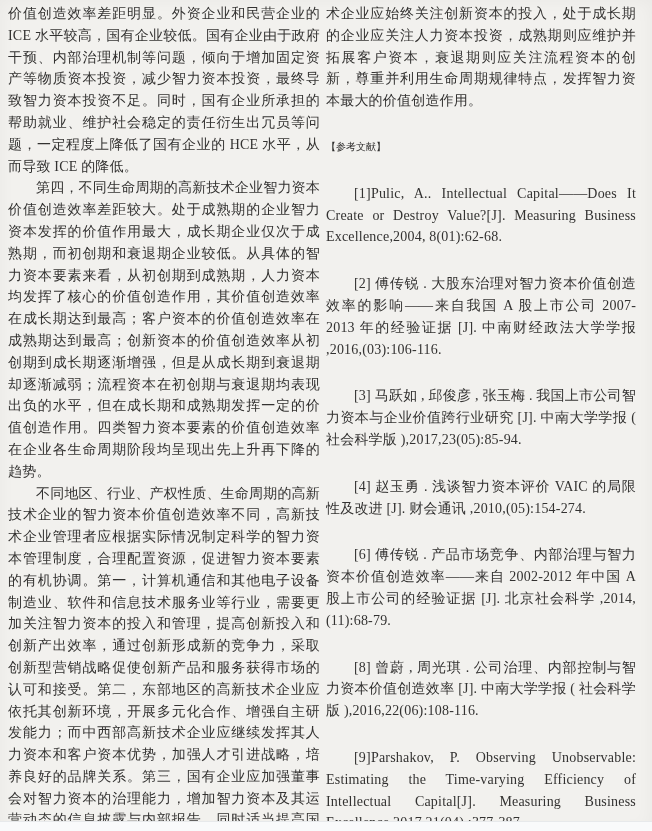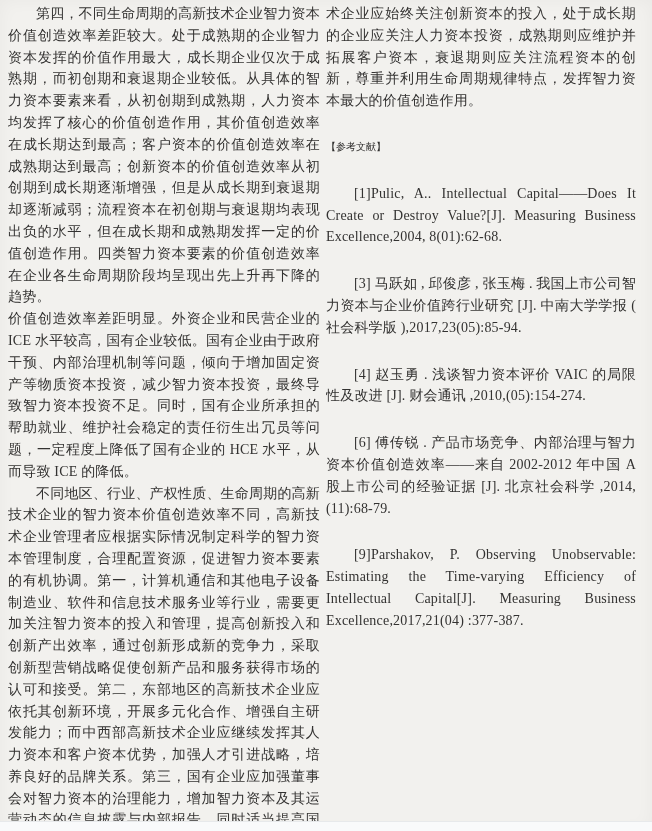--- a/index.html
+++ b/index.html
@@ -41,32 +41,34 @@
     border-top:1px solid #e7e9eb;
     z-index:5;
   }
 </style>
 </head>
 <body>
 
 <div class="page">
 
   <div class="col col-left">
+      <p class="para">价值创造效率差距明显。外资企业和民营企业的 ICE 水平较高，国有企业较低。国有企业由于政府干预、内部治理机制等问题，倾向于增加固定资产等物质资本投资，减少智力资本投资，最终导致智力资本投资不足。同时，国有企业所承担的帮助就业、维护社会稳定的责任衍生出冗员等问题，一定程度上降低了国有企业的 HCE 水平，从而导致 ICE 的降低。</p>
       <p class="para indent">第四，不同生命周期的高新技术企业智力资本价值创造效率差距较大。处于成熟期的企业智力资本发挥的价值作用最大，成长期企业仅次于成熟期，而初创期和衰退期企业较低。从具体的智力资本要素来看，从初创期到成熟期，人力资本均发挥了核心的价值创造作用，其价值创造效率在成长期达到最高；客户资本的价值创造效率在成熟期达到最高；创新资本的价值创造效率从初创期到成长期逐渐增强，但是从成长期到衰退期却逐渐减弱；流程资本在初创期与衰退期均表现出负的水平，但在成长期和成熟期发挥一定的价值创造作用。四类智力资本要素的价值创造效率在企业各生命周期阶段均呈现出先上升再下降的趋势。</p>
-      <p class="para">价值创造效率差距明显。外资企业和民营企业的 ICE 水平较高，国有企业较低。国有企业由于政府干预、内部治理机制等问题，倾向于增加固定资产等物质资本投资，减少智力资本投资，最终导致智力资本投资不足。同时，国有企业所承担的帮助就业、维护社会稳定的责任衍生出冗员等问题，一定程度上降低了国有企业的 HCE 水平，从而导致 ICE 的降低。</p>
       <p class="para indent">不同地区、行业、产权性质、生命周期的高新技术企业的智力资本价值创造效率不同，高新技术企业管理者应根据实际情况制定科学的智力资本管理制度，合理配置资源，促进智力资本要素的有机协调。第一，计算机通信和其他电子设备制造业、软件和信息技术服务业等行业，需要更加关注智力资本的投入和管理，提高创新投入和创新产出效率，通过创新形成新的竞争力，采取创新型营销战略促使创新产品和服务获得市场的认可和接受。第二，东部地区的高新技术企业应依托其创新环境，开展多元化合作、增强自主研发能力；而中西部高新技术企业应继续发挥其人力资本和客户资本优势，加强人才引进战略，培养良好的品牌关系。第三，国有企业应加强董事会对智力资本的治理能力，增加智力资本及其运营动态的信息披露与内部报告，同时适当提高国企股权激励的强度及其对知识型员工的倾斜，探索长期价值成长导向的激励考核指标体</p>
     </div>
 
   <div class="col col-right">
     <p class="lead indent-none">术企业应始终关注创新资本的投入，处于成长期的企业应关注人力资本投资，成熟期则应维护并拓展客户资本，衰退期则应关注流程资本的创新，尊重并利用生命周期规律特点，发挥智力资本最大的价值创造作用。</p>
     <p class="ref-header">【参考文献】</p>
     <div>
         <p class="ref">[1]Pulic, A.. Intellectual Capital——Does It Create or Destroy Value?[J]. Measuring Business Excellence,2004, 8(01):62-68.</p>
+        <p class="ref">[2] 傅传锐 . 大股东治理对智力资本价值创造效率的影响——来自我国 A 股上市公司 2007-2013 年的经验证据 [J]. 中南财经政法大学学报 ,2016,(03):106-116.</p>
         <p class="ref">[3] 马跃如 , 邱俊彦 , 张玉梅 . 我国上市公司智力资本与企业价值跨行业研究 [J]. 中南大学学报 ( 社会科学版 ),2017,23(05):85-94.</p>
         <p class="ref">[4] 赵玉勇 . 浅谈智力资本评价 VAIC 的局限性及改进 [J]. 财会通讯 ,2010,(05):154-274.</p>
         <p class="ref">[6] 傅传锐 . 产品市场竞争、内部治理与智力资本价值创造效率——来自 2002-2012 年中国 A 股上市公司的经验证据 [J]. 北京社会科学 ,2014,(11):68-79.</p>
+        <p class="ref">[8] 曾蔚 , 周光琪 . 公司治理、内部控制与智力资本价值创造效率 [J]. 中南大学学报 ( 社会科学版 ),2016,22(06):108-116.</p>
         <p class="ref">[9]Parshakov, P. Observing Unobservable: Estimating the Time-varying Efficiency of Intellectual Capital[J]. Measuring Business Excellence,2017,21(04) :377-387.</p>
       </div>
 
   </div>
 
   <div class="scan-edge-bottom"></div>
 </div>
 
 </body></html>

